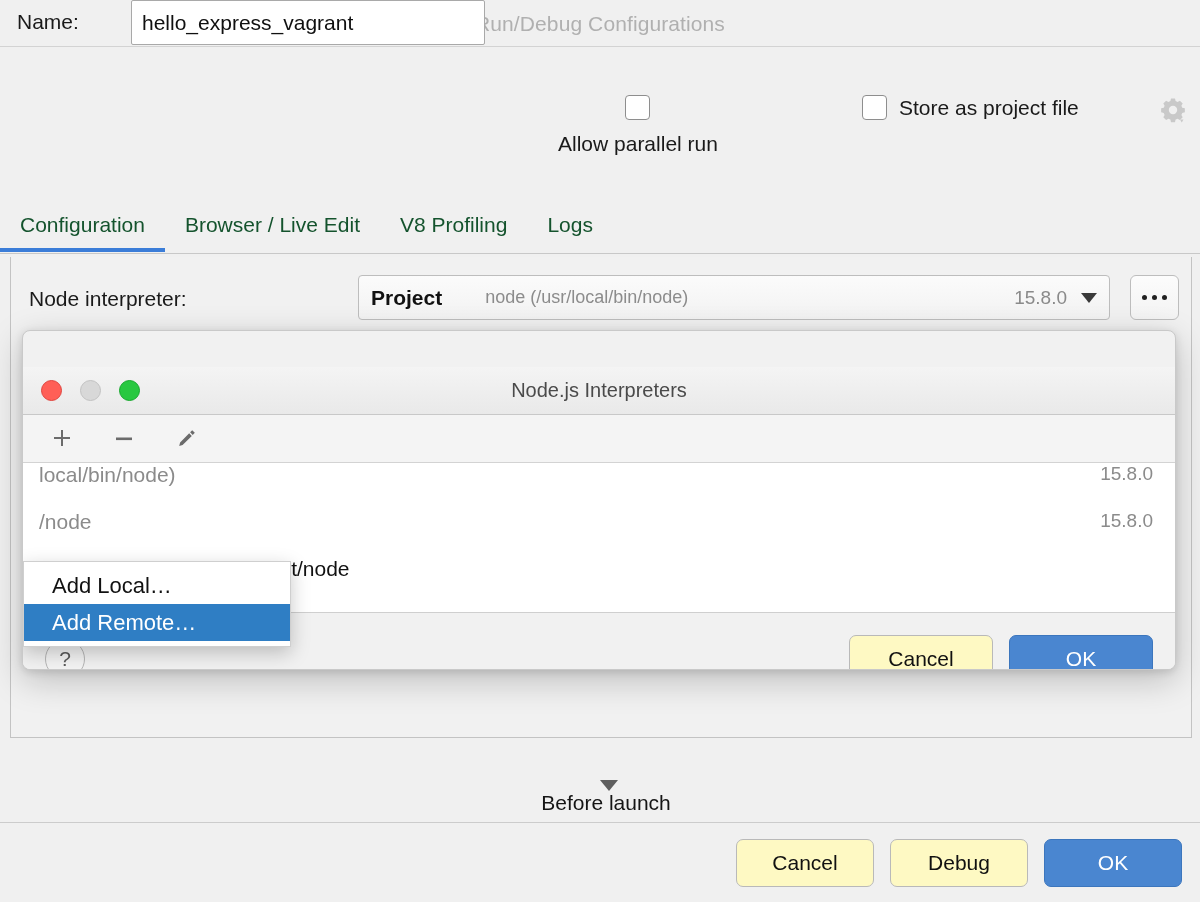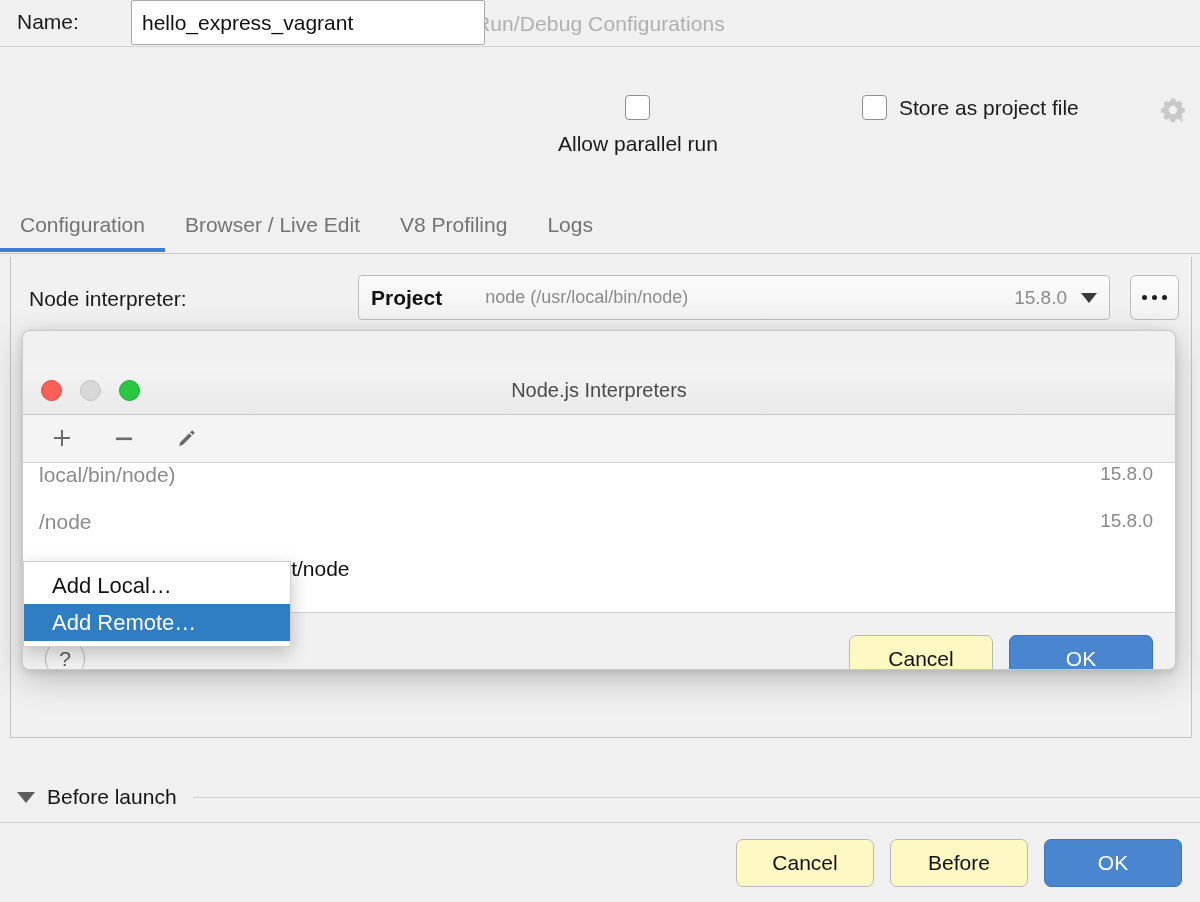--- a/index.html
+++ b/index.html
@@ -49,21 +49,21 @@
     position: absolute; left: 1159px; top: 96px; width: 28px; height: 28px;
     cursor: default;
   }
 
   
   .tabs {
     position: absolute; top: 205px; left: 0; width: 1200px; height: 52px;
     display: flex; align-items: flex-start;
   }
   .tab {
-    font-size: 21px; color: #737373; padding: 0 20px;
+    font-size: 21px; color: #14532d; padding: 0 20px;
     height: 47px; line-height: 40px; position: relative;
     cursor: default; white-space: nowrap;
   }
   .tab.active::after {
     content: ""; position: absolute; left: 0; right: 0; bottom: 0;
     height: 4px; background: #3b7dd8;
   }
   .tabs-underline {
     position: absolute; top: 253px; left: 0; width: 1200px; height: 1px;
     background: #c8c8c8;
@@ -100,21 +100,21 @@
     background: linear-gradient(#fcfcfc, #f3f3f3);
     border: 1px solid #bdbdbd; border-radius: 6px;
     display: flex; align-items: center; justify-content: center;
     gap: 5px; cursor: default;
   }
   .ellipsis-btn i { width: 5px; height: 5px; border-radius: 50%; background: #202020; display: block; }
 
   
   .before-launch {
     position: absolute; left: 0; top: 780px; width: 1200px; height: 34px;
-    display: flex; align-items: center;
+    display: flex; align-items: center; flex-direction: column;
   }
   .bl-arrow {
     margin-left: 17px; width: 0; height: 0;
     border-left: 9px solid transparent; border-right: 9px solid transparent;
     border-top: 11px solid #5e5e5e;
   }
   .bl-text { margin-left: 12px; font-size: 21px; color: #151515; white-space: nowrap; }
   .bl-line { flex: 1; height: 1px; background: #cfcfcf; margin-left: 16px; margin-right: 0px; }
   .footer-sep {
     position: absolute; left: 0; top: 822px; width: 1200px; height: 1px; background: #cccccc;
@@ -272,21 +272,21 @@
 
   <div class="before-launch">
     <span class="bl-arrow"></span>
     <span class="bl-text">Before launch</span>
     <span class="bl-line"></span>
   </div>
   <div class="footer-sep"></div>
 
   <div class="main-footer">
     <button class="btn">Cancel</button>
-    <button class="btn">Before</button>
+    <button class="btn">Debug</button>
     <button class="btn primary">OK</button>
   </div>
 
   <div class="modal">
 
     <div class="modal-titlebar">
       <span class="traffic">
         <span class="tl red"></span>
         <span class="tl yellow"></span>
         <span class="tl green"></span>

